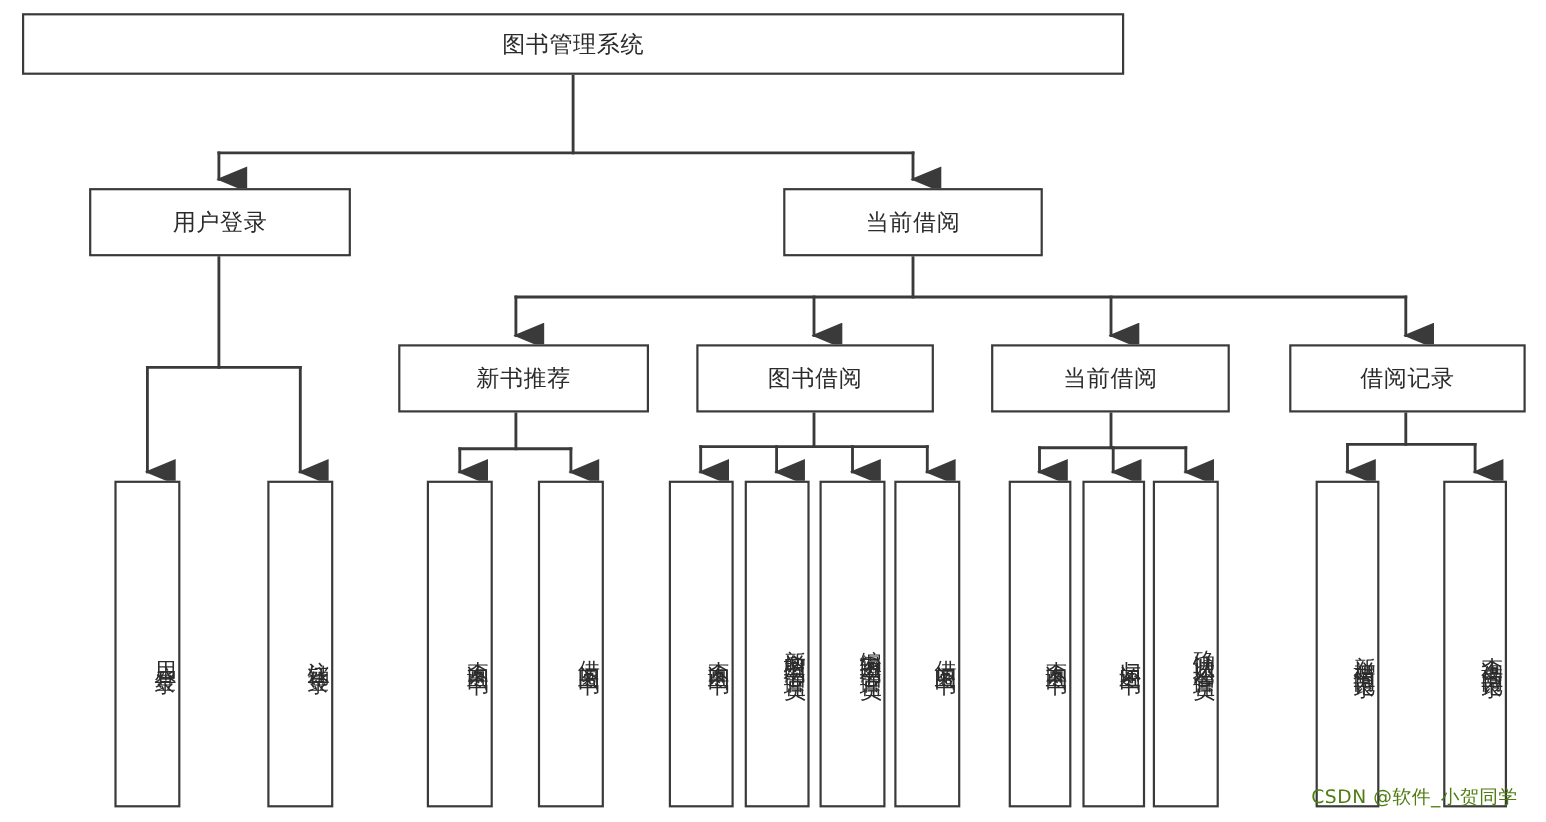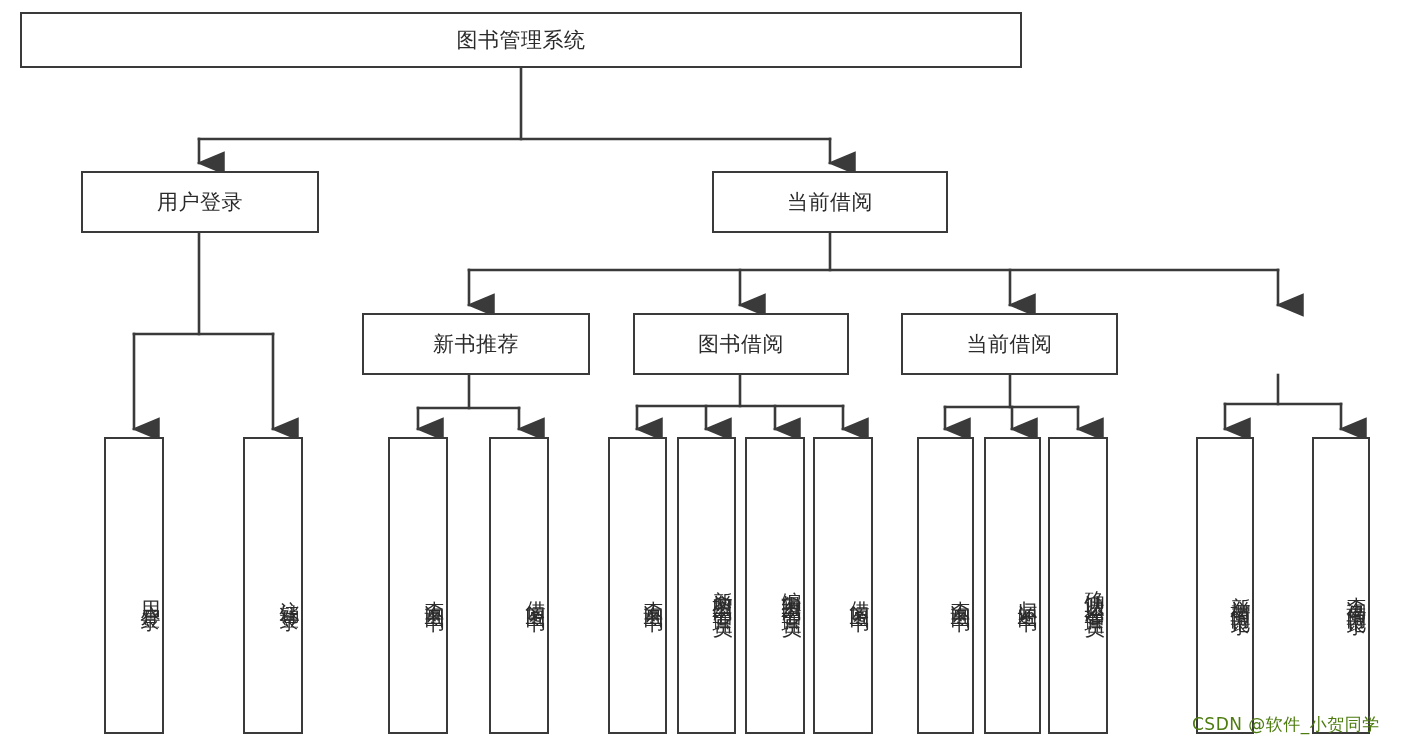--- a/index.html
+++ b/index.html
@@ -133,20 +133,23 @@
 
   <div class="node horiz" style="left:362px;top:313px;width:228px;height:62px;">
     <span>新书推荐</span>
   </div>
   <div class="node horiz" style="left:633px;top:313px;width:216px;height:62px;">
     <span>图书借阅</span>
   </div>
   <div class="node horiz" style="left:901px;top:313px;width:217px;height:62px;">
     <span>当前借阅</span>
   </div>
+  <div class="node horiz" style="left:1172px;top:313px;width:215px;height:62px;">
+    <span>借阅记录</span>
+  </div>
 
   <div class="node vert" style="left:104px;top:437px;width:60px;height:297px;">
     <span class="vlabel">用户登录</span>
   </div>
   <div class="node vert" style="left:243px;top:437px;width:60px;height:297px;">
     <span class="vlabel">注销登录</span>
   </div>
 
   <div class="node vert" style="left:388px;top:437px;width:60px;height:297px;">
     <span class="vlabel">查询图书</span>

